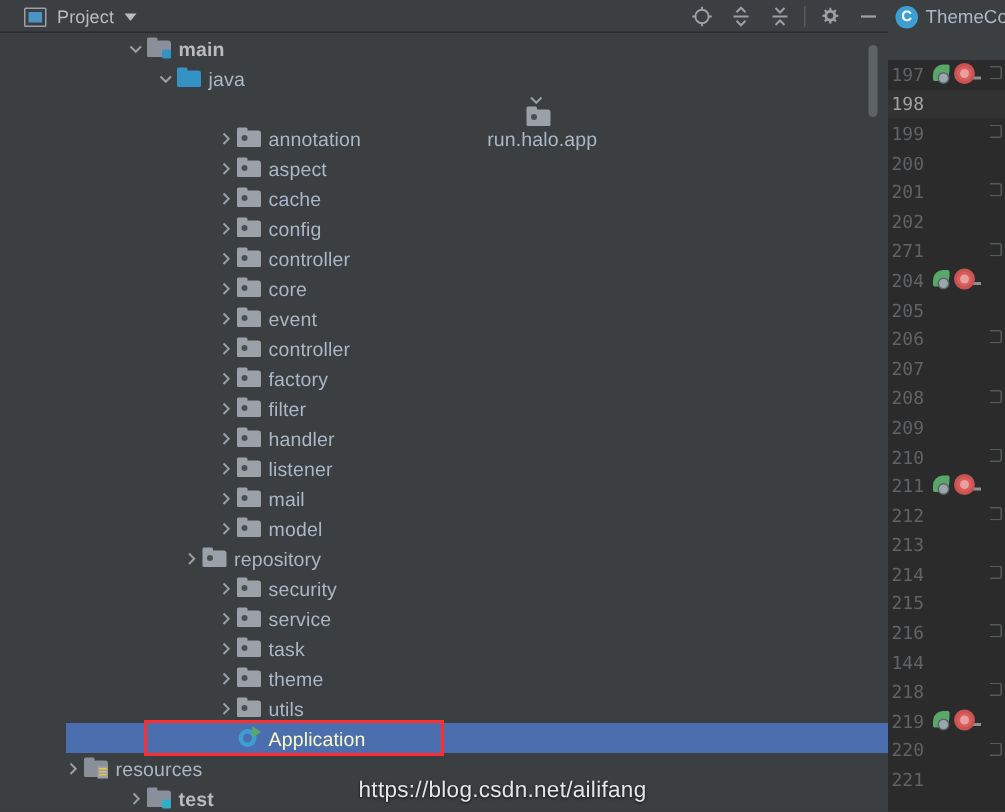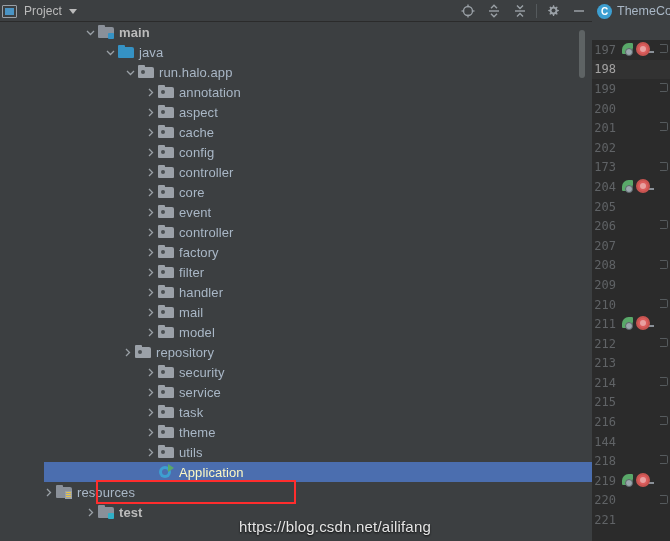--- a/index.html
+++ b/index.html
@@ -23,21 +23,21 @@
 
   
   .titlebar {
     position: absolute;
     left: 0; top: 0;
     width: 592px;
     height: 22px;
     background: #3c3f41;
     display: flex;
     align-items: center;
-    padding-left: 2px;
+    padding-left: 16px;
   }
   .titlebar::after {
     content: "";
     position: absolute;
     left: 0; right: 0; bottom: 0;
     height: 1px;
     background: #2b2b2b;
   }
   .panel-icon {
     width: 15px; height: 13px;
@@ -441,21 +441,21 @@
           <svg width="9" height="9" viewBox="0 0 9 9">
             <polyline points="1,3 4.5,6.5 8,3" fill="none" stroke="#9aa0a6" stroke-width="1.3"></polyline>
           </svg>
         </span>
         <span class="ficon src">
           <span class="tab"></span>
           <span class="body"></span>
         </span>
         <span class="row-label">java</span>
       </div>
-      <div class="row" style="padding-left: 82px;">
+      <div class="row" style="padding-left: 82px; flex-direction: column;">
         <span class="twisty">
           <svg width="9" height="9" viewBox="0 0 9 9">
             <polyline points="1,3 4.5,6.5 8,3" fill="none" stroke="#9aa0a6" stroke-width="1.3"></polyline>
           </svg>
         </span>
         <span class="ficon pkg">
           <span class="tab"></span>
           <span class="body"></span>
           <span class="dot"></span>
         </span>
@@ -596,20 +596,33 @@
           <svg width="9" height="9" viewBox="0 0 9 9">
             <polyline points="3,1 6.5,4.5 3,8" fill="none" stroke="#9aa0a6" stroke-width="1.3"></polyline>
           </svg>
         </span>
         <span class="ficon pkg">
           <span class="tab"></span>
           <span class="body"></span>
           <span class="dot"></span>
         </span>
         <span class="row-label">handler</span>
+      </div>
+      <div class="row" style="padding-left: 102px;">
+        <span class="twisty">
+          <svg width="9" height="9" viewBox="0 0 9 9">
+            <polyline points="3,1 6.5,4.5 3,8" fill="none" stroke="#9aa0a6" stroke-width="1.3"></polyline>
+          </svg>
+        </span>
+        <span class="ficon pkg">
+          <span class="tab"></span>
+          <span class="body"></span>
+          <span class="dot"></span>
+        </span>
+        <span class="row-label">listener</span>
       </div>
       <div class="row" style="padding-left: 102px;">
         <span class="twisty">
           <svg width="9" height="9" viewBox="0 0 9 9">
             <polyline points="3,1 6.5,4.5 3,8" fill="none" stroke="#9aa0a6" stroke-width="1.3"></polyline>
           </svg>
         </span>
         <span class="ficon pkg">
           <span class="tab"></span>
           <span class="body"></span>
@@ -785,21 +798,21 @@
       <div class="gline">
         <span class="lnum">201</span>
         <span class="gmarks"></span>
         <span class="fold"></span>
       </div>
       <div class="gline">
         <span class="lnum">202</span>
         <span class="gmarks"></span>
       </div>
       <div class="gline">
-        <span class="lnum">173</span>
+        <span class="lnum">271</span>
         <span class="gmarks"></span>
         <span class="fold"></span>
       </div>
       <div class="gline">
         <span class="lnum">204</span>
         <span class="gmarks">
           <span class="mk-run">
             <span class="leaf"></span>
             <span class="gear"></span>
           </span>

